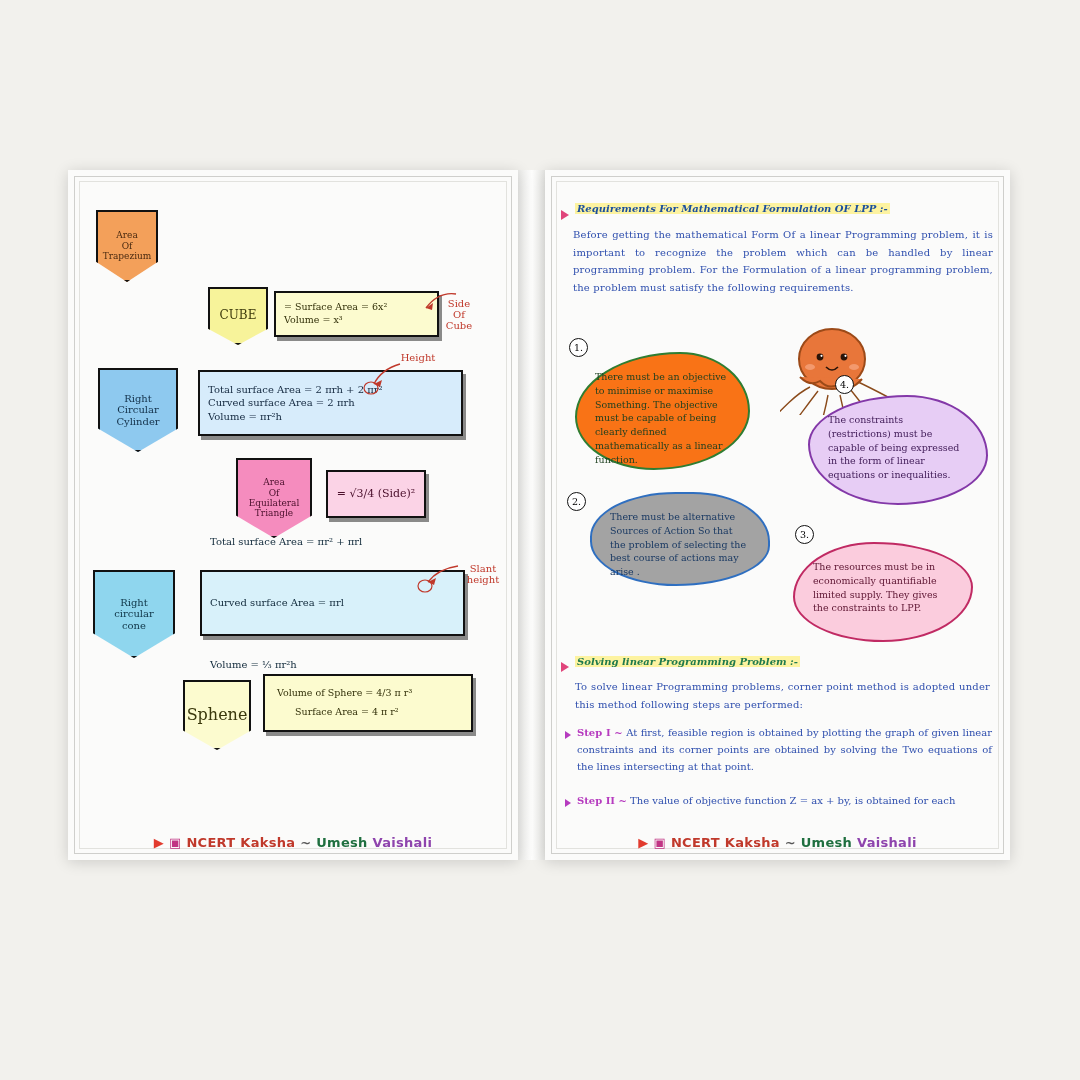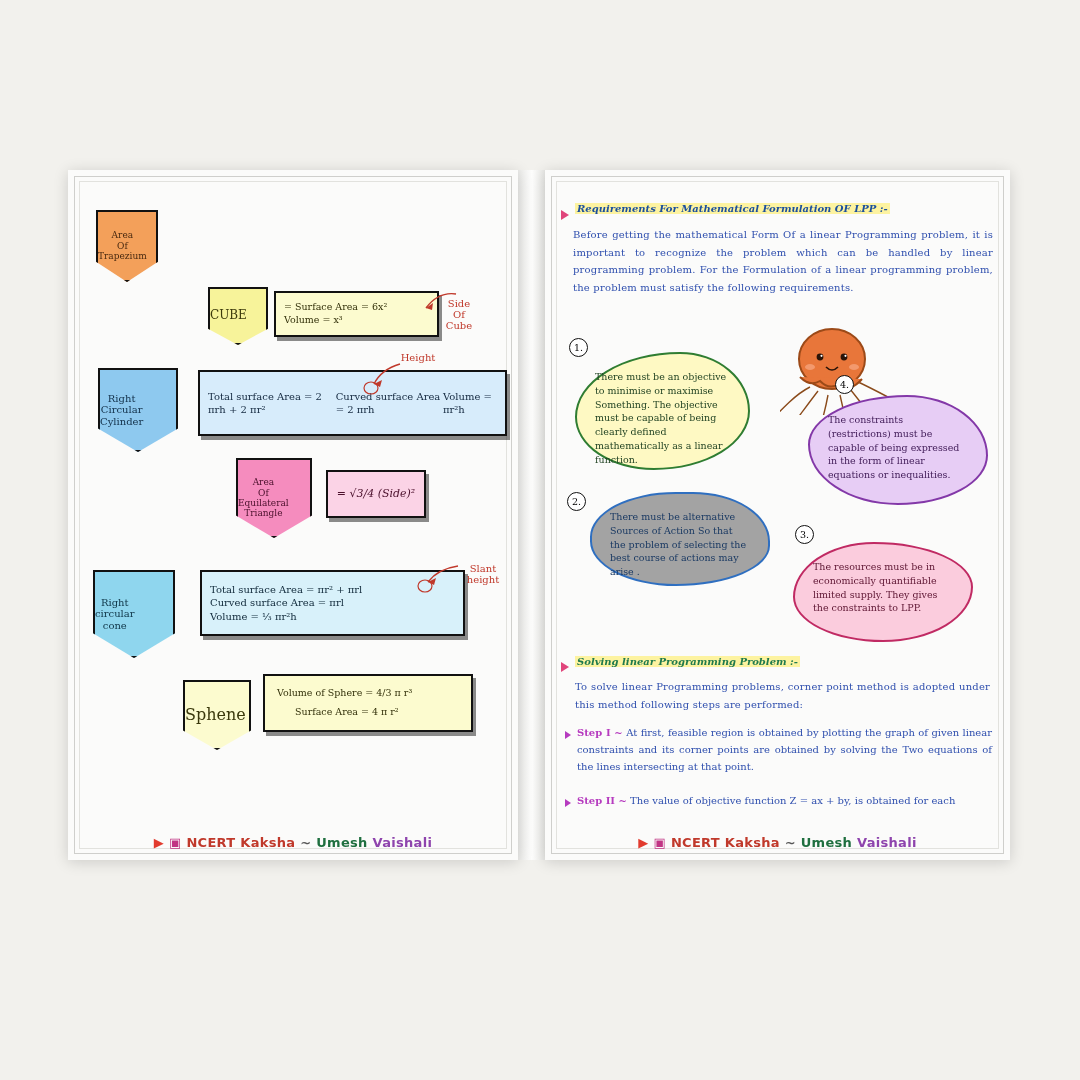--- a/index.html
+++ b/index.html
@@ -39,21 +39,21 @@
   .footer .ig{color:#c13584;}
   .footer .n1{color:#c0392b;}
   .footer .n2{color:#1f6f3f;}
   .footer .n3{color:#8e44ad;}
   .footer .dash{color:#555;}
 
   
   .shape{position:absolute;box-sizing:border-box;}
   .tagbox{
     border:2px solid #111;
-    display:flex;align-items:center;justify-content:flex-start;
+    display:flex;align-items:center;justify-content:center;
     text-align:center;
     font-family:"DejaVu Serif", serif;
     line-height:1.15;
     box-shadow:2px 3px 0 rgba(0,0,0,.45);
   }
   .pent{ 
     clip-path:polygon(0 0,100% 0,100% 72%,50% 100%,0 72%);
   }
   .formula{
     border:2px solid #111;
@@ -64,21 +64,21 @@
     line-height:1.35;
   }
   
   .c-orange{background:#f3a05a;}
   .c-peach{background:#fbdcc4;}
   .c-yellow{background:#f7f39a;}
   .c-lyellow{background:#fcfbcf;}
   .c-blue{background:#8ec9ef;}
   .c-lblue{background:#d7ecfb;}
   .c-pink{background:#f58cbe;}
-  .c-lpink{background:#fbd3e6;font-style:italic;}
+  .c-lpink{background:#fbd3e6;}
   .c-cyan{background:#8fd6ee;}
   .c-lcyan{background:#d8f1fa;}
 
   .note{
     position:absolute;color:#c0392b;font-family:"DejaVu Serif",serif;
     font-size:10px;text-align:center;line-height:1.1;
   }
   .arrow-svg{position:absolute;overflow:visible;}
 
   
@@ -104,21 +104,21 @@
   .bullet-tri.sm{
     border-left:6px solid #b63bbf;
     border-top:4px solid transparent;border-bottom:4px solid transparent;
   }
   .cloud{
     position:absolute;font-family:"DejaVu Serif",serif;font-size:9.5px;
     line-height:1.45;padding:16px 18px;text-align:left;
     border:2px solid #111;
     box-sizing:border-box;
   }
-  .cloud.green{background:#fef9c3;border-color:#2f7d32;color:#1d3f1f;
+  .cloud.green{background:#f97316;border-color:#2f7d32;color:#1d3f1f;
     border-radius:60% 40% 55% 45%/55% 50% 50% 45%;}
   .cloud.blue{background:#a3a3a3;border-color:#2f6fc0;color:#1b3a63;
     border-radius:50% 45% 55% 50%/50% 55% 45% 50%;}
   .cloud.purple{background:#e7cdf5;border-color:#8338a8;color:#45205c;
     border-radius:55% 45% 50% 50%/45% 55% 45% 55%;}
   .cloud.pink{background:#fbccdd;border-color:#c02a63;color:#5e1633;
     border-radius:45% 55% 50% 50%/55% 45% 55% 45%;}
   .cnum{
     position:absolute;width:17px;height:17px;border-radius:50%;
     border:1.6px solid #111;background:#fff;
@@ -159,21 +159,21 @@
     <svg class="arrow-svg" style="left:330px;top:118px;width:60px;height:30px;">
       <path d="M58,6 C44,4 34,12 28,20" stroke="#c0392b" stroke-width="1.4" fill="none"></path>
       <path d="M28,20 l7,-5 l-1,7 z" fill="#c0392b"></path>
     </svg>
 
     <div class="shape tagbox pent c-blue" style="left:30px;top:198px;width:80px;height:84px;font-size:10px;color:#123049;white-space:pre-line;">
       <span>Right
 Circular
 Cylinder</span>
     </div>
-    <div class="shape formula c-lblue" style="left:130px;top:200px;width:309px;height:66px;font-size:10px;color:#13283f;flex-direction:row;align-items:center;justify-content:center;">
+    <div class="shape formula c-lblue" style="left:130px;top:200px;width:265px;height:66px;font-size:10px;color:#13283f;flex-direction:column;align-items:flex-start;justify-content:center;">
       <span>Total surface Area = 2 πrh + 2 πr²</span>
       <span>Curved surface Area = 2 πrh</span>
       <span>Volume = πr²h</span>
     </div>
     <div class="note" style="left:325px;top:182px;width:50px;">
       <span>Height</span>
     </div>
     <svg class="arrow-svg" style="left:282px;top:190px;width:55px;height:30px;">
       <path d="M50,4 C36,8 28,16 24,24" stroke="#c0392b" stroke-width="1.4" fill="none"></path>
       <path d="M24,24 l8,-4 l-2,7 z" fill="#c0392b"></path>
@@ -188,21 +188,21 @@
     </div>
     <div class="shape formula c-lpink" style="left:258px;top:300px;width:100px;height:48px;font-size:11px;color:#4b102c;justify-content:center;">
       <span>= √3/4 (Side)²</span>
     </div>
 
     <div class="shape tagbox pent c-cyan" style="left:25px;top:400px;width:82px;height:88px;font-size:10px;color:#0f3547;white-space:pre-line;">
       <span>Right
 circular
 cone</span>
     </div>
-    <div class="shape formula c-lcyan" style="left:132px;top:400px;width:265px;height:66px;font-size:10px;color:#10293a;flex-direction:column;align-items:flex-start;justify-content:center;">
+    <div class="shape formula c-lcyan" style="left:132px;top:400px;width:265px;height:66px;font-size:10px;color:#10293a;flex-direction:column;align-items:flex-start;justify-content:center;gap:48px;">
       <span>Total surface Area = πr² + πrl</span>
       <span>Curved surface Area = πrl</span>
       <span>Volume = ⅓ πr²h</span>
     </div>
     <div class="note" style="left:390px;top:382px;width:50px;white-space:pre-line;">
       <span>Slant
 height</span>
     </div>
     <svg class="arrow-svg" style="left:330px;top:390px;width:70px;height:32px;">
       <path d="M60,6 C46,8 36,14 30,22" stroke="#c0392b" stroke-width="1.4" fill="none"></path>

